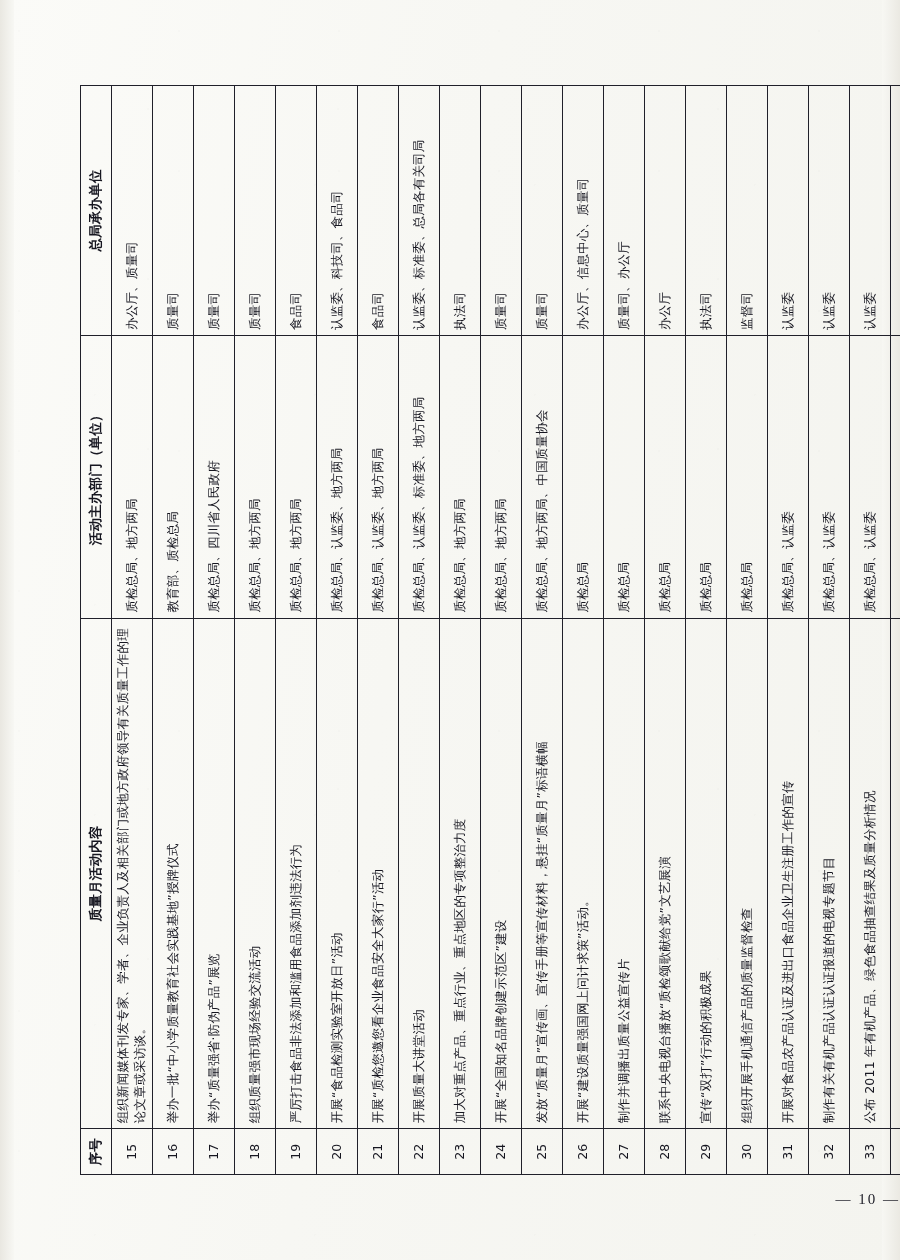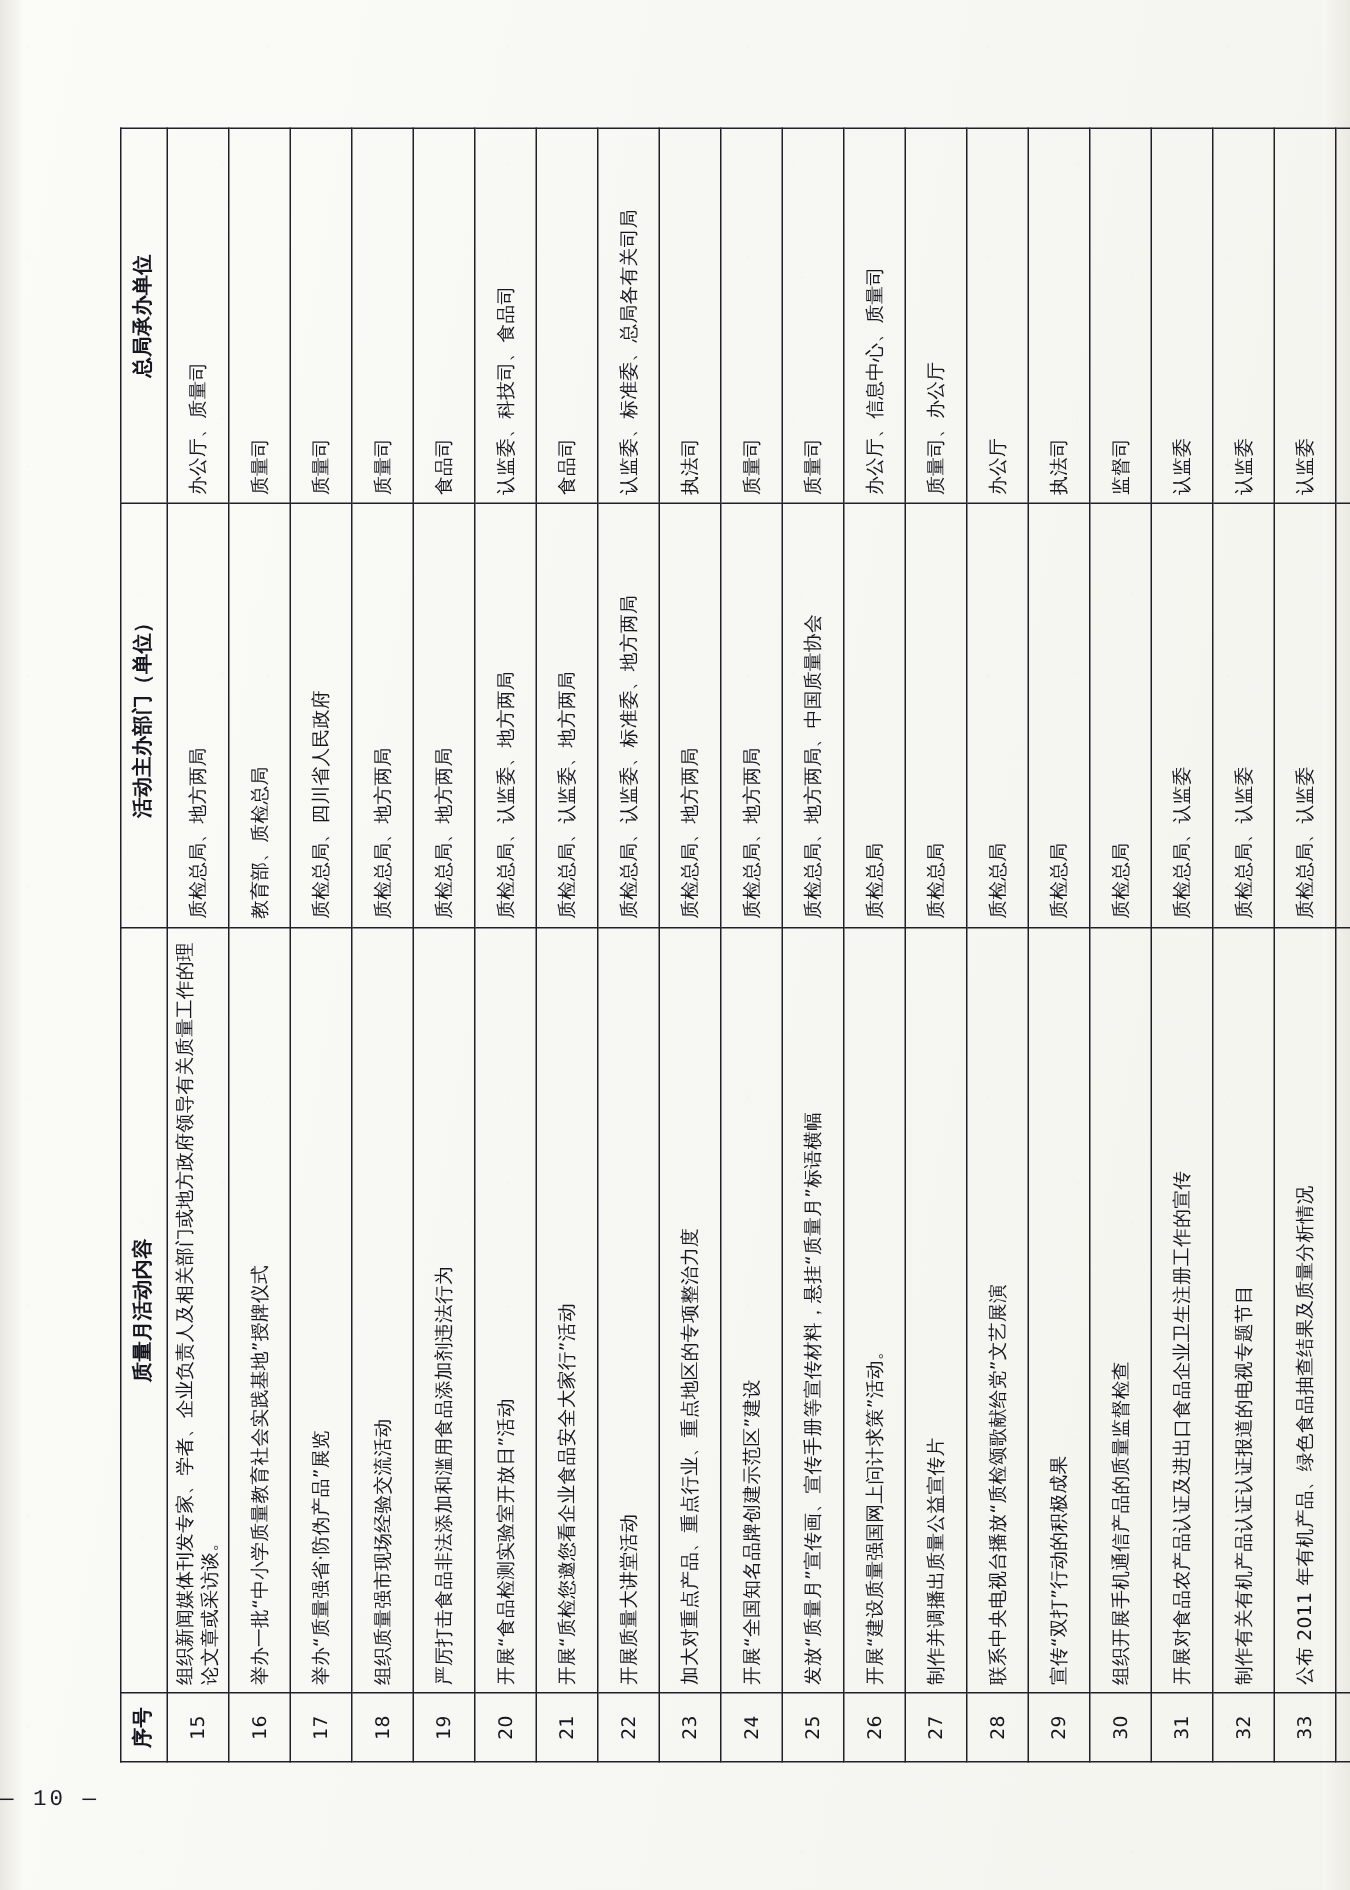--- a/index.html
+++ b/index.html
@@ -92,25 +92,25 @@
     white-space: normal;
   }
   tr.tall td { height: 34px; }
 
   
   .pagenum {
     position: absolute;
     left: 0;
     right: 0;
     bottom: 52px;
-    text-align: left;
+    text-align: right;
     font-size: 15px;
     letter-spacing: 2px;
     color: #1c1c26;
-    font-family: Liberation Mono, monospace;
+    font-family: Liberation Serif, serif;
   }
 
   
   .speckle {
     position: absolute;
     inset: 0;
     pointer-events: none;
     background-image:
       radial-gradient(circle at 12% 22%, rgba(0,0,0,.025) 0 1px, transparent 1px),
       radial-gradient(circle at 78% 64%, rgba(0,0,0,.02) 0 1px, transparent 1px),

